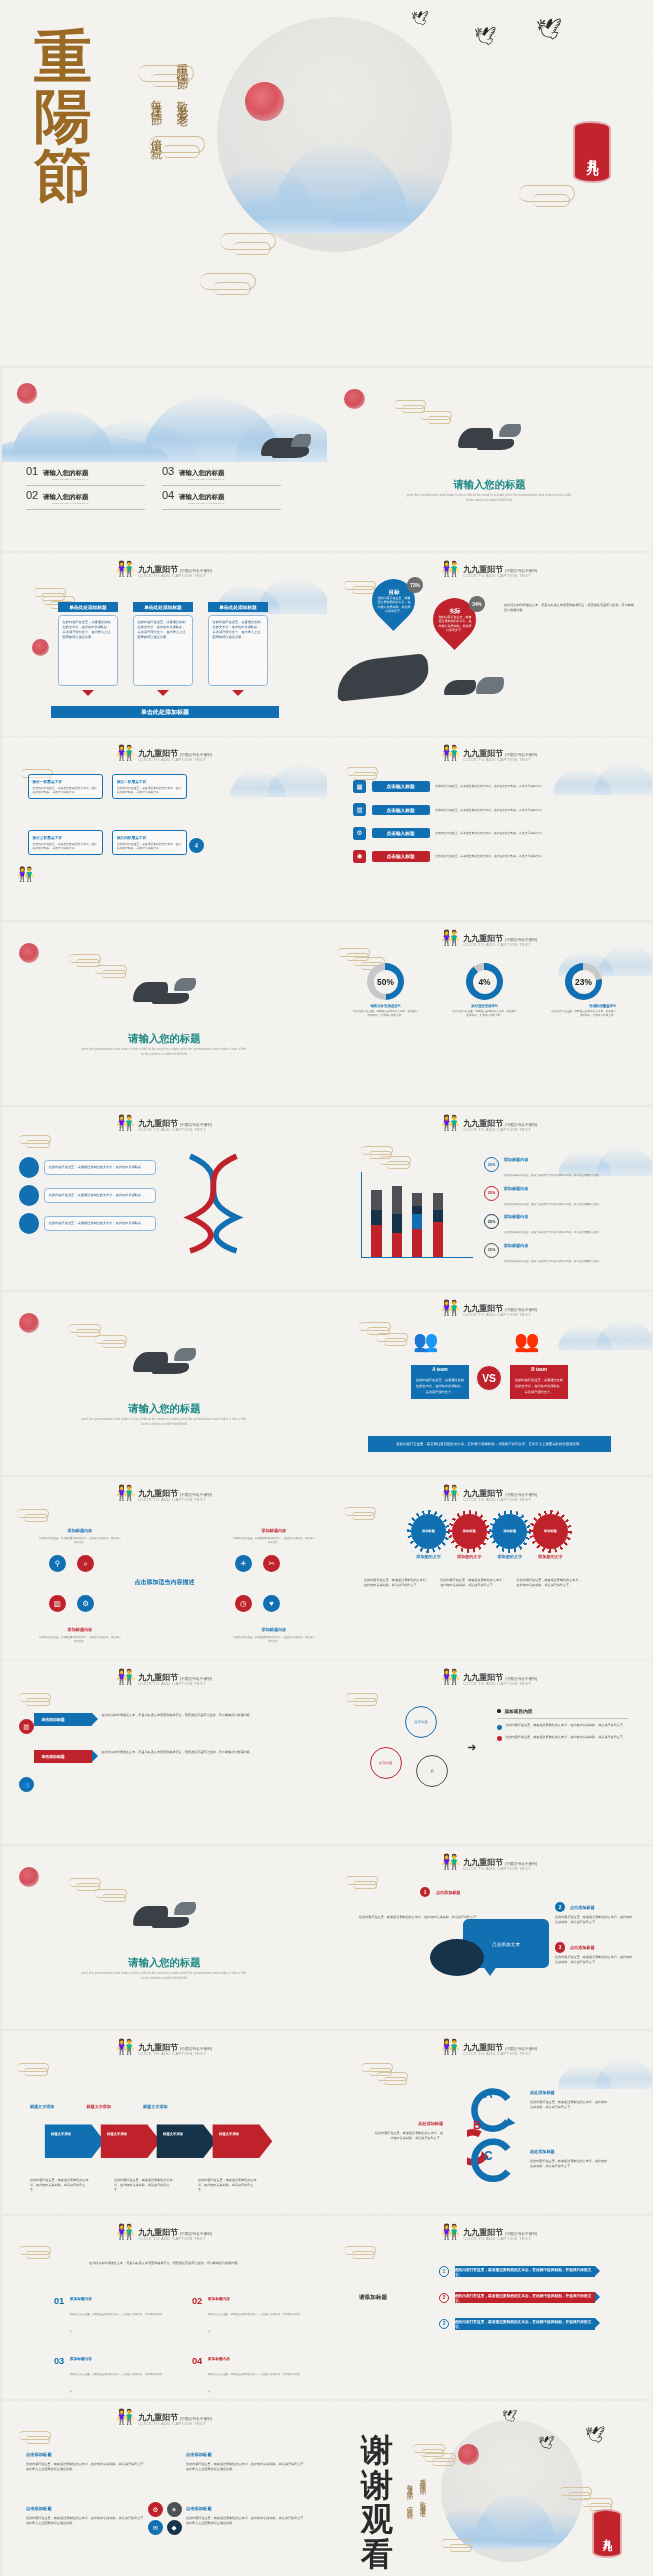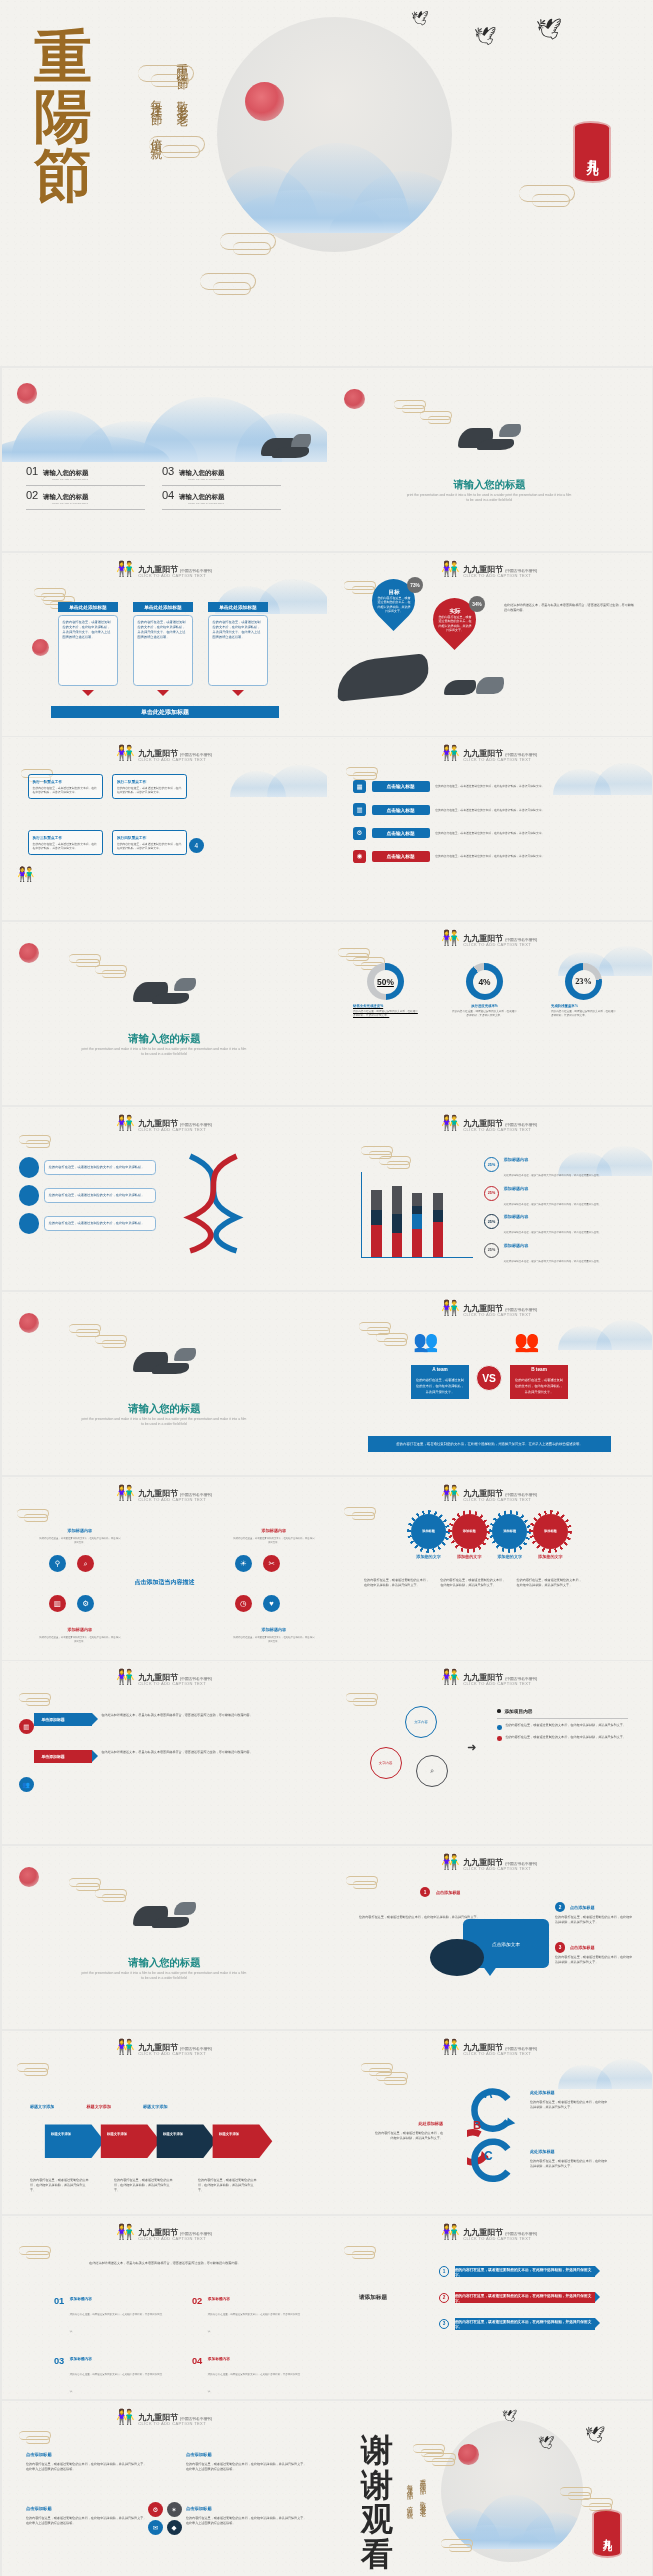--- a/index.html
+++ b/index.html
@@ -420,35 +420,35 @@
         <span class="t2" style="display:block;">CLICK TO ADD CAPTION TEXT</span>
       </span>
     </div>
     <div class="cloud-sm" style="left:11.2px;top:26px;"></div>
     <div class="cloud-sm" style="left:26px;top:35px;"></div>
     <div class="mtn" style="right:0;top:22.4px;width:103px;height:32px;">
       <i style="left:9.3px;width:56px;height:24px;opacity:.5;"></i>
       <i style="left:49px;width:62px;height:30px;opacity:.45;"></i>
     </div>
     <div style="position:absolute;left:26px;top:41px;display:flex;gap:34px;">
-      <div style="width:65px;text-decoration:underline;">
+      <div style="width:65px;text-align:center;">
         <div class="donut" style="position:relative;margin:0 auto;background:conic-gradient(#1170b2 0 50%, #c6c8ca 50% 100%);">
           <span class="hole">50%</span>
         </div>
         <div style="font-size:3.4px;color:#1170b2;font-weight:700;margin-top:3.7px;">销售业务完成进度%</div>
         <div style="font-size:2.6px;color:#6a6a6a;line-height:1.55;margin-top:1.9px;">您的内容打在这里，或者通过复制您的文本后，在此框中选择粘贴，并选择只保留文字。</div>
       </div>
       <div style="width:65px;text-align:center;">
         <div class="donut" style="position:relative;margin:0 auto;background:conic-gradient(#1170b2 0 90%, #c6c8ca 90% 100%);">
           <span class="hole">4%</span>
         </div>
         <div style="font-size:3.4px;color:#1170b2;font-weight:700;margin-top:3.7px;">执行进度完成率%</div>
         <div style="font-size:2.6px;color:#6a6a6a;line-height:1.55;margin-top:1.9px;">您的内容打在这里，或者通过复制您的文本后，在此框中选择粘贴，并选择只保留文字。</div>
       </div>
-      <div style="width:65px;text-align:left;font-family:Liberation Serif, serif;">
+      <div style="width:65px;text-align:right;">
         <div class="donut" style="position:relative;margin:0 auto;background:conic-gradient(#c6c8ca 0 23%, #1170b2 23% 100%);">
           <span class="hole">23%</span>
         </div>
         <div style="font-size:3.4px;color:#1170b2;font-weight:700;margin-top:3.7px;">完成阶段覆盖率%</div>
         <div style="font-size:2.6px;color:#6a6a6a;line-height:1.55;margin-top:1.9px;">您的内容打在这里，或者通过复制您的文本后，在此框中选择粘贴，并选择只保留文字。</div>
       </div>
     </div>
   </section>
 
   <section class="slide s" style="left:1.9px; top:1107px;">

